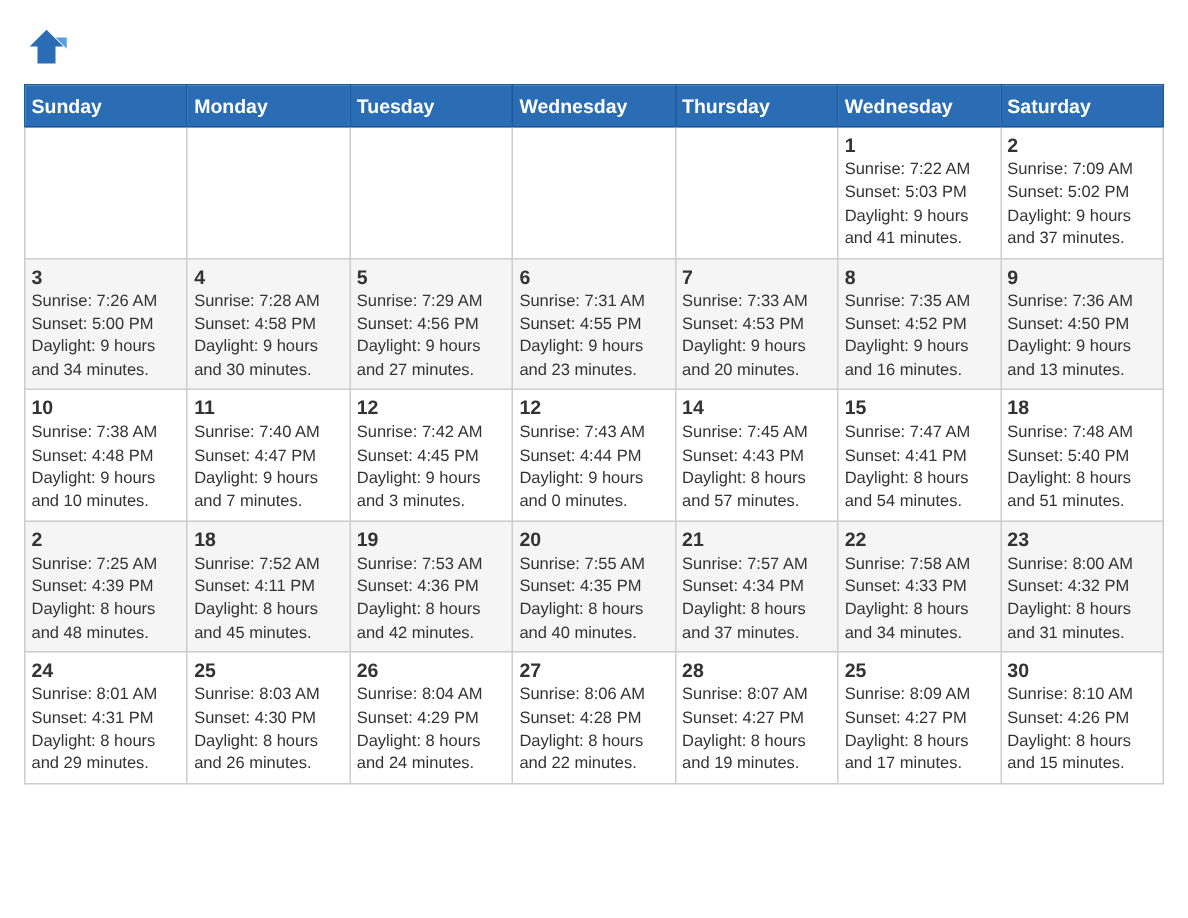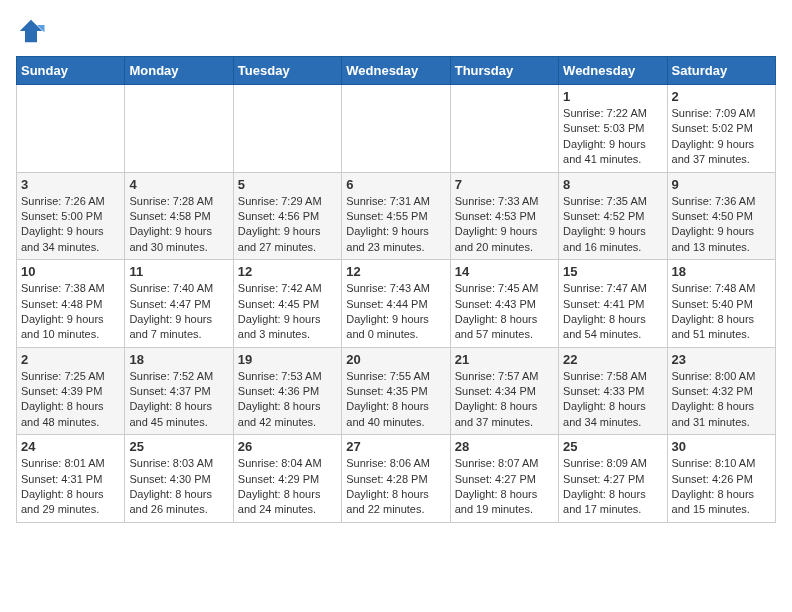--- a/index.html
+++ b/index.html
@@ -235,21 +235,21 @@
       <tr>
         <td>
           <span class="day-num">2</span>
           <div class="day-info">Sunrise: 7:25 AM
 Sunset: 4:39 PM
 Daylight: 8 hours and 48 minutes.</div>
         </td>
         <td>
           <span class="day-num">18</span>
           <div class="day-info">Sunrise: 7:52 AM
-Sunset: 4:37 PM
+Sunset: 4:11 PM
 Daylight: 8 hours and 45 minutes.</div>
         </td>
         <td>
           <span class="day-num">19</span>
           <div class="day-info">Sunrise: 7:53 AM
 Sunset: 4:36 PM
 Daylight: 8 hours and 42 minutes.</div>
         </td>
         <td>
           <span class="day-num">20</span>

